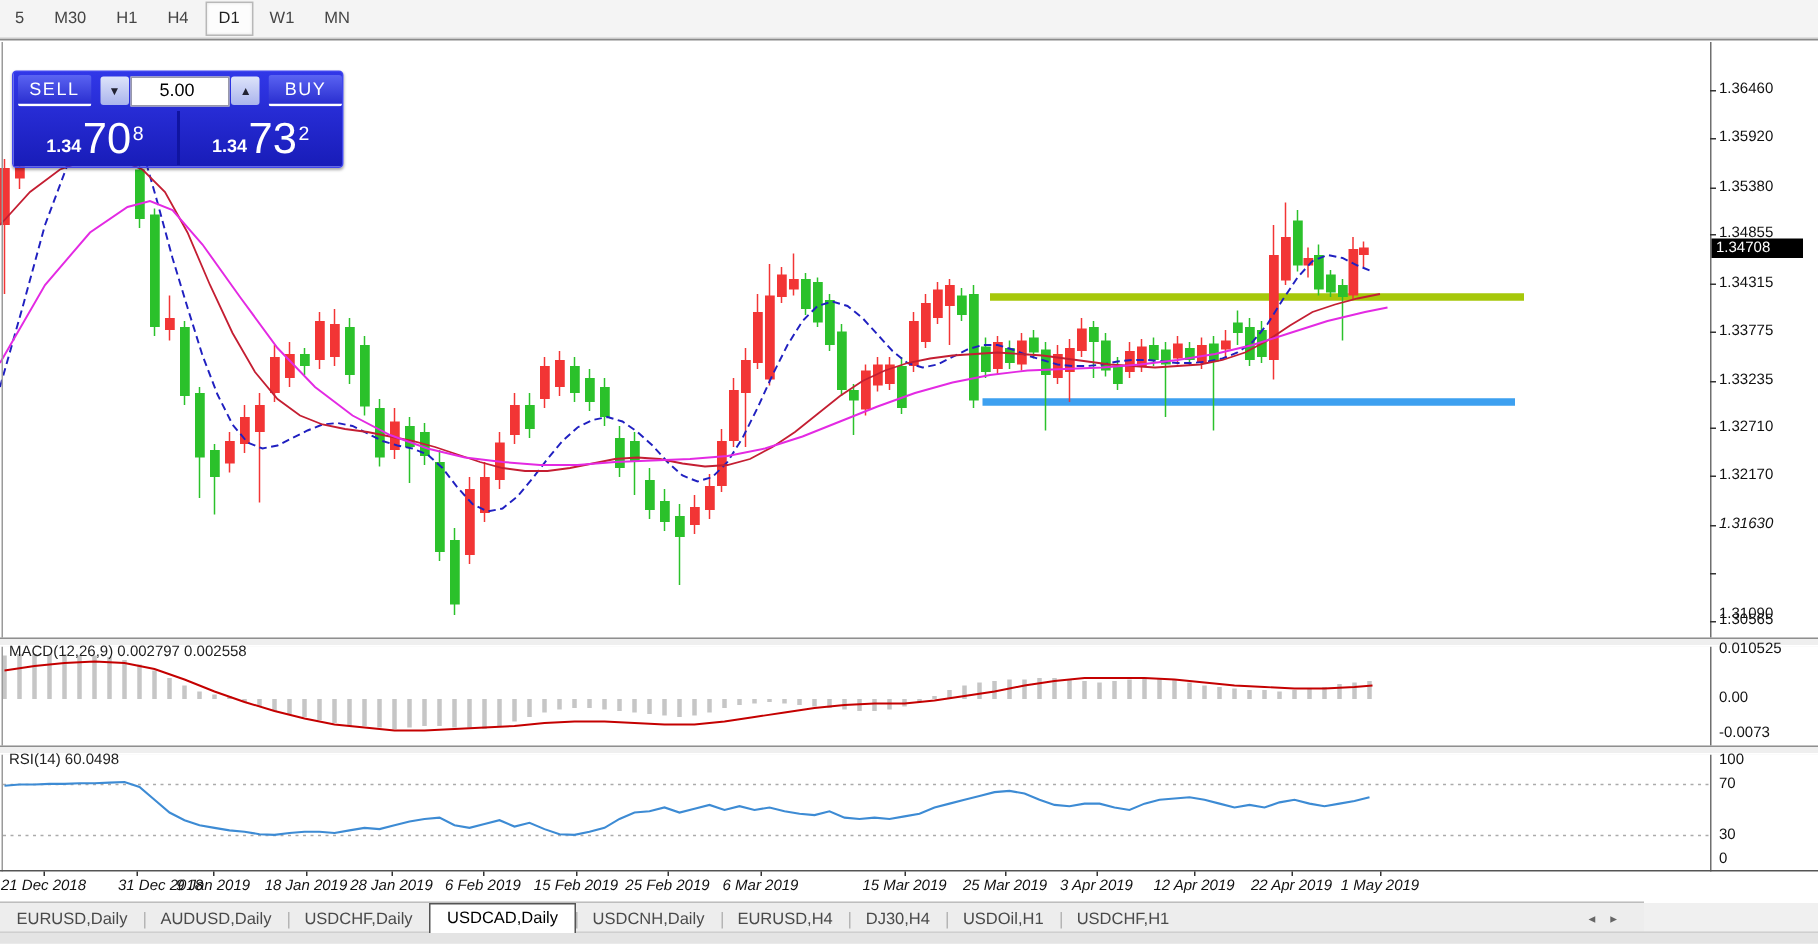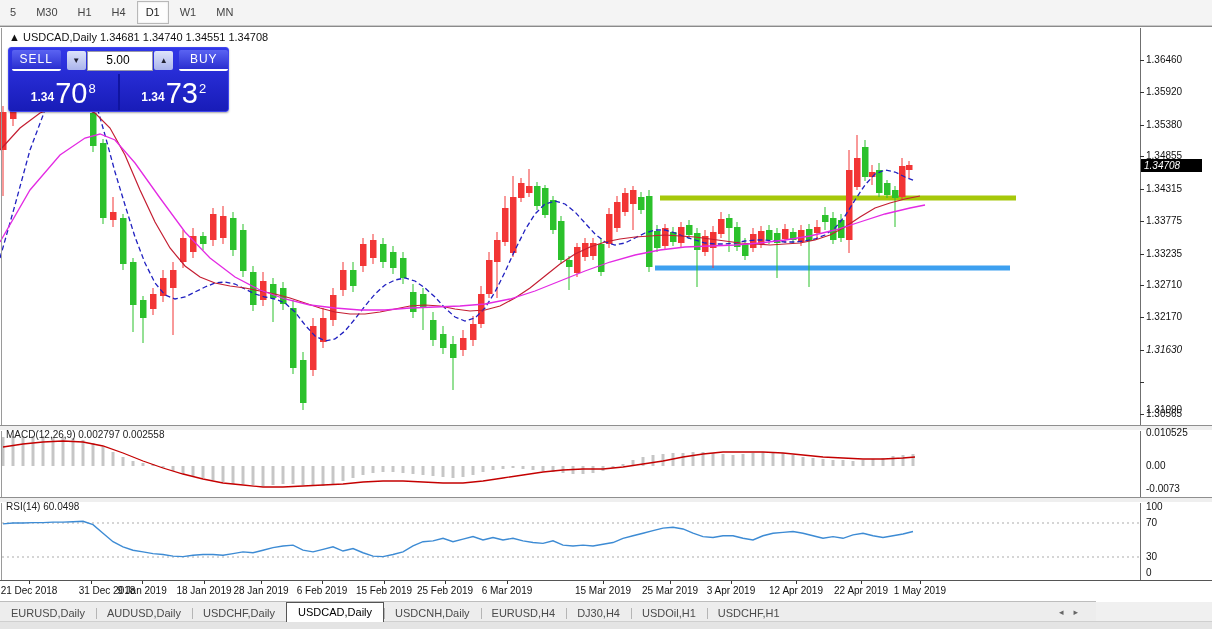--- a/index.html
+++ b/index.html
@@ -16,21 +16,21 @@
   #sep1{top:425px;} #sep2{top:497px;}
   #axis-bottom-line{position:absolute;left:0;top:580px;width:1212px;height:1px;background:#555;}
   svg#plot{position:absolute;left:0;top:0;width:1212px;height:629px;pointer-events:none;}
   
   #sym-title{position:absolute;left:9px;top:31px;font-size:11px;color:#111;z-index:4;}
   #macd-label{position:absolute;left:6px;top:429px;font-size:10px;color:#222;z-index:4;}
   #rsi-label{position:absolute;left:6px;top:501px;font-size:10px;color:#222;z-index:4;}
   .axis-label{position:absolute;left:1146px;font-size:10px;color:#111;white-space:nowrap;}
   .axis-tick{position:absolute;left:1140px;width:4px;height:1px;background:#333;}
   #price-tag{position:absolute;left:1141px;width:58px;height:13px;background:#000;color:#fff;font-size:10px;line-height:13px;padding-left:3px;z-index:5;}
-  .date-label{position:absolute;top:585px;font-size:10px;color:#111;transform:translateX(-50%);white-space:nowrap;}
+  .date-label{position:absolute;top:585px;font-size:10px;color:#111;transform:translateX(-50%);white-space:nowrap;font-style:italic;}
   .date-tick{position:absolute;top:581px;width:1px;height:3px;background:#333;}
   
   #trade-panel{position:absolute;left:8px;top:47px;width:219px;height:63px;background:linear-gradient(180deg,#3137e8,#181cb8);border:1px solid #4046ee;border-radius:3px;z-index:6;box-shadow:0 1px 2px rgba(0,0,0,.35);}
   #tp-row1{position:absolute;left:0;top:2px;width:219px;height:21px;display:flex;align-items:center;}
   .tp-btn{height:19px;line-height:19px;text-align:center;color:#fff;font-size:12px;letter-spacing:1px;background:linear-gradient(180deg,#5a63f2,#2a2fd0);border-bottom:2px solid #fff;border-radius:2px;cursor:pointer;}
   #sell-btn{width:50px;margin-left:3px;}
   #buy-btn{width:50px;margin-left:6px;}
   .spin-btn{width:20px;height:19px;background:linear-gradient(180deg,#dde3fa,#aab4ec);color:#223;font-size:8px;line-height:19px;text-align:center;border-radius:2px;cursor:pointer;}
   #vol-box{width:62px;height:17px;background:#fff;border:1px solid #99a;font-size:12px;color:#000;text-align:center;padding:1px 4px 0 0;margin:0 1px;}
   #tp-row2{position:absolute;left:0;top:26px;width:219px;height:36px;display:flex;}
@@ -359,23 +359,20 @@
       <line x1="2" y1="523" x2="1140" y2="523" stroke="#ababab" stroke-width="1" stroke-dasharray="2,3"></line>
       <line x1="2" y1="557" x2="1140" y2="557" stroke="#ababab" stroke-width="1" stroke-dasharray="2,3"></line>
       <polyline points="3,523.85 13,523 23,523 33,522.575 43,522.575 53,522.15 63,522.15 73,521.725 83,521.3 93,524.7 103,533.2 113,541.7 123,546.8 133,550.2 143,551.9 153,553.6 163,554.45 173,556.15 183,556.575 193,555.3 203,554.45 213,554.45 223,555.3 233,553.6 243,551.9 253,552.75 263,550.2 273,547.65 283,545.95 293,545.1 303,550.2 313,551.9 323,549.35 333,546.8 343,551.05 353,548.5 363,552.75 373,556.15 383,556.575 393,554.45 403,551.9 413,545.95 423,541.7 433,540.85 443,538.3 453,541.7 463,539.15 473,536.6 483,540 493,537.45 503,540 513,538.3 523,540.85 533,542.55 543,543.4 553,540.85 563,545.1 573,545.95 583,545.1 593,545.95 603,544.25 613,542.55 623,538.3 633,535.75 643,533.2 653,530.65 663,528.1 673,527.25 683,528.95 693,533.2 703,536.6 713,537.45 723,535.75 733,535.75 743,538.3 753,540 763,535.75 773,533.2 783,532.35 793,531.5 803,533.2 813,535.75 823,538.3 833,536.6 843,538.3 853,534.9 863,533.2 873,535.75 883,537.45 893,535.75 903,534.05 913,531.5" fill="none" stroke="#3d8bd4" stroke-width="1.4"></polyline>
     </svg>
   <div id="plot-border-left"></div>
   <div id="vaxis-line"></div>
   <div id="sep1" class="hsep"></div>
   <div id="sep2" class="hsep"></div>
   <div id="axis-bottom-line"></div>
 
-  <div id="sym-title">
-    <span>▲ </span><span>USDCAD,Daily  1.34681 1.34740 1.34551 1.34708</span>
-  </div>
   <div id="macd-label">MACD(12,26,9) 0.002797 0.002558</div>
   <div id="rsi-label">RSI(14) 60.0498</div>
 
   <div id="price-scale">
       <div class="axis-label" style="top: 54px;">1.36460</div>
       <div class="axis-tick" style="top: 60px;"></div>
       <div class="axis-label" style="top: 86.4px;">1.35920</div>
       <div class="axis-tick" style="top: 92.4px;"></div>
       <div class="axis-label" style="top: 118.8px;">1.35380</div>
       <div class="axis-tick" style="top: 124.8px;"></div>
@@ -398,21 +395,21 @@
       <div class="axis-label" style="top: 407.7px;">1.30565</div>
       <div class="axis-tick" style="top: 413.7px;"></div>
       <div class="axis-label" style="top: 426.952px;">0.010525</div>
       <div class="axis-label" style="top: 460px;">0.00</div>
       <div class="axis-label" style="top: 482.922px;">-0.0073</div>
       <div class="axis-label" style="top: 501px;">100</div>
       <div class="axis-label" style="top: 517px;">70</div>
       <div class="axis-label" style="top: 551px;">30</div>
       <div class="axis-label" style="top: 567px;">0</div>
     </div>
-  <div id="price-tag" style="top: 159.12px; font-style: italic;">1.34708</div>
+  <div id="price-tag" style="top: 159.12px;">1.34708</div>
   <div id="time-scale">
       <div class="date-label" style="left: 29px;">21 Dec 2018</div>
       <div class="date-tick" style="left: 29px;"></div>
       <div class="date-label" style="left: 107px;">31 Dec 2018</div>
       <div class="date-tick" style="left: 91px;"></div>
       <div class="date-label" style="left: 142px;">9 Jan 2019</div>
       <div class="date-tick" style="left: 142px;"></div>
       <div class="date-label" style="left: 204px;">18 Jan 2019</div>
       <div class="date-tick" style="left: 204px;"></div>
       <div class="date-label" style="left: 261px;">28 Jan 2019</div>

